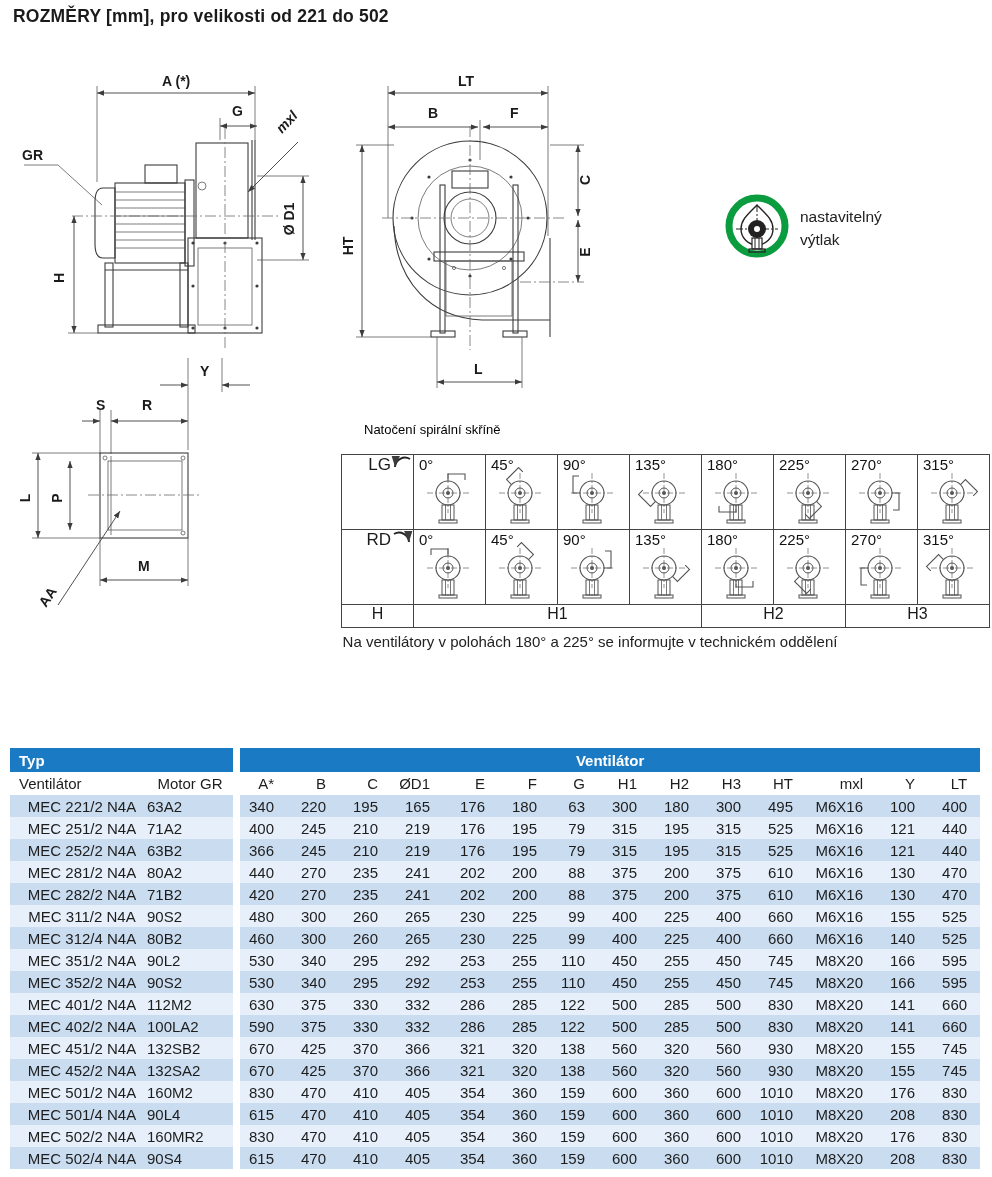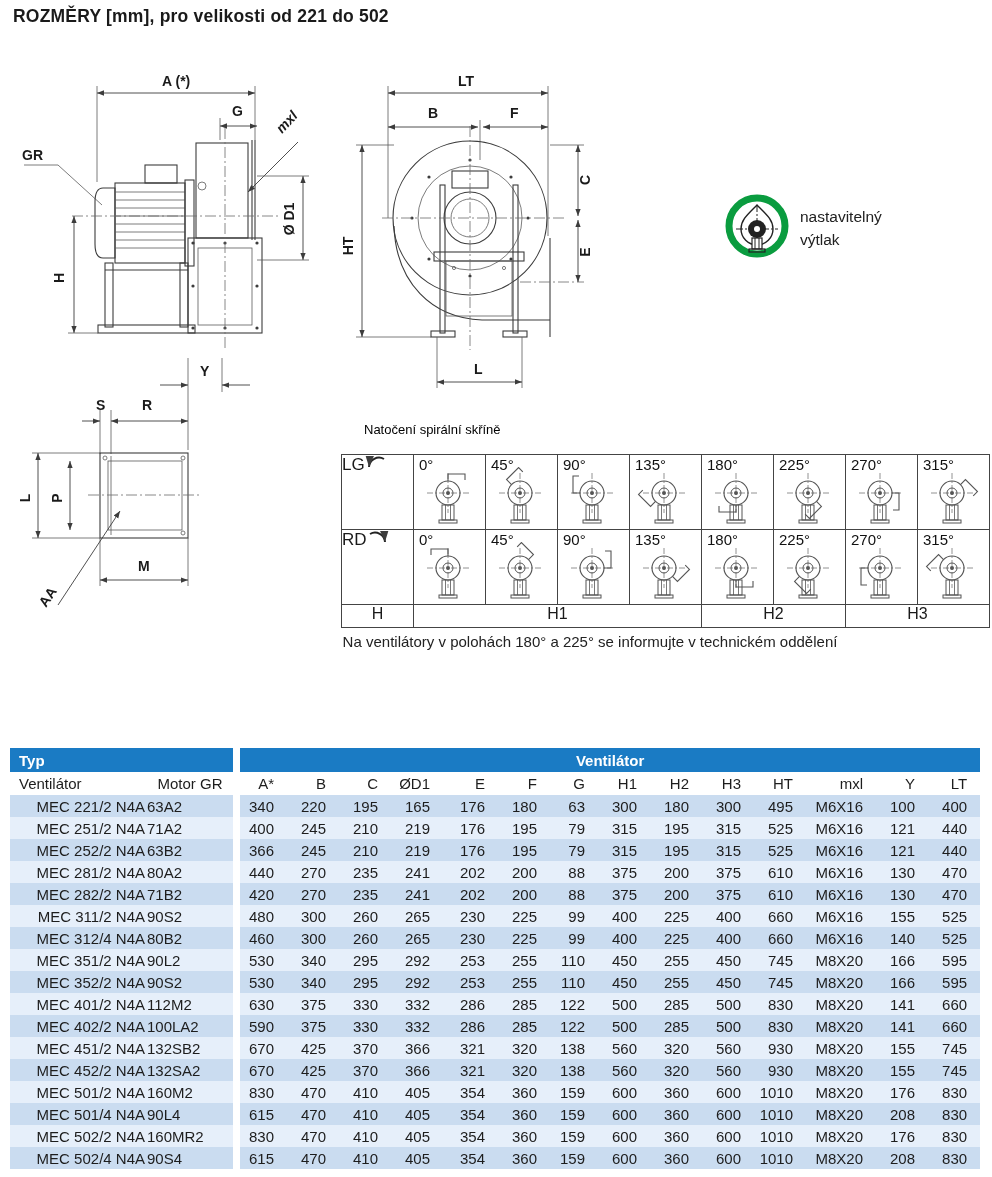--- a/index.html
+++ b/index.html
@@ -13,38 +13,38 @@
   .thin{stroke:#5a5a5a;stroke-width:.8;fill:none;}
   .cl{stroke:#6a6a6a;stroke-width:.8;fill:none;stroke-dasharray:11 3 2 3;}
   .dim{stroke:#3c3c3c;stroke-width:.9;fill:none;}
   
   #badge{left:722px;top:192px;width:250px;height:72px;display:flex;align-items:center;gap:8px;}
   #badge-text{font-size:15.5px;line-height:1.5;color:#222;}
   
   #rot-title{left:364px;top:422px;font-size:13px;color:#000000;}
   #rot-table{left:341px;top:454px;border-collapse:collapse;table-layout:fixed;}
   #rot-table td{border:1px solid #444;padding:0;vertical-align:top;}
-  td.rot-label{width:71px;text-align:left;vertical-align:middle;font-size:17px;}
+  td.rot-label{width:71px;text-align:right;vertical-align:middle;font-size:17px;}
   td.rot-cell{width:71px;height:74px;}
   .angle{display:block;font-size:15px;padding:1px 0 0 5px;color:#111;}
   .vol{display:block;margin:-6px auto 0;}
   td.rot-foot{height:22px;text-align:center;font-size:16px;vertical-align:middle;}
   #rot-note{left:180px;top:633px;width:820px;text-align:center;font-size:15px;color:#222;}
   
   #main-table{left:10px;top:748px;width:970px;border-collapse:collapse;table-layout:fixed;font-size:15px;}
   #main-table td,#main-table th{padding:0;white-space:nowrap;overflow:hidden;font-weight:normal;}
   #main-table .grp{height:24px;background:var(--hdr,#1a7bc4);color:#fff;font-weight:bold;}
   #main-table .grp.typ{text-align:left;padding-left:9px;}
   #main-table .grp.vent{text-align:center;}
   #main-table .gap{background:#fff;}
   #main-table thead .colrow th{height:23px;background:#fff;color:#1d1d1d;text-align:right;padding-right:13px;}
   #main-table thead .colrow th.tl{text-align:left;padding-left:9px;padding-right:0;}
   #main-table thead .colrow th.tl2{text-align:center;padding-left:2px;padding-right:0;}
   #main-table tbody td{height:22px;text-align:right;padding-right:13px;color:#1d1d1d;}
-  #main-table tbody td.tl{text-align:right;padding-left:9px;padding-right:0;}
+  #main-table tbody td.tl{text-align:center;padding-left:9px;padding-right:0;}
   #main-table tbody td.tl2{text-align:left;padding-left:2px;padding-right:0;}
   #main-table tbody tr:nth-child(odd) td{background:var(--rowA,#cadcf0);}
   #main-table tbody tr:nth-child(even) td{background:var(--rowB,#e6effa);}
   #main-table tbody tr td.gap{background:#fff;}
 </style>
 </head>
 <body>
 
 <div id="page" style="--hdr: #1a7bc4; --rowA: #cadcf0; --rowB: #e6effa;">
 

